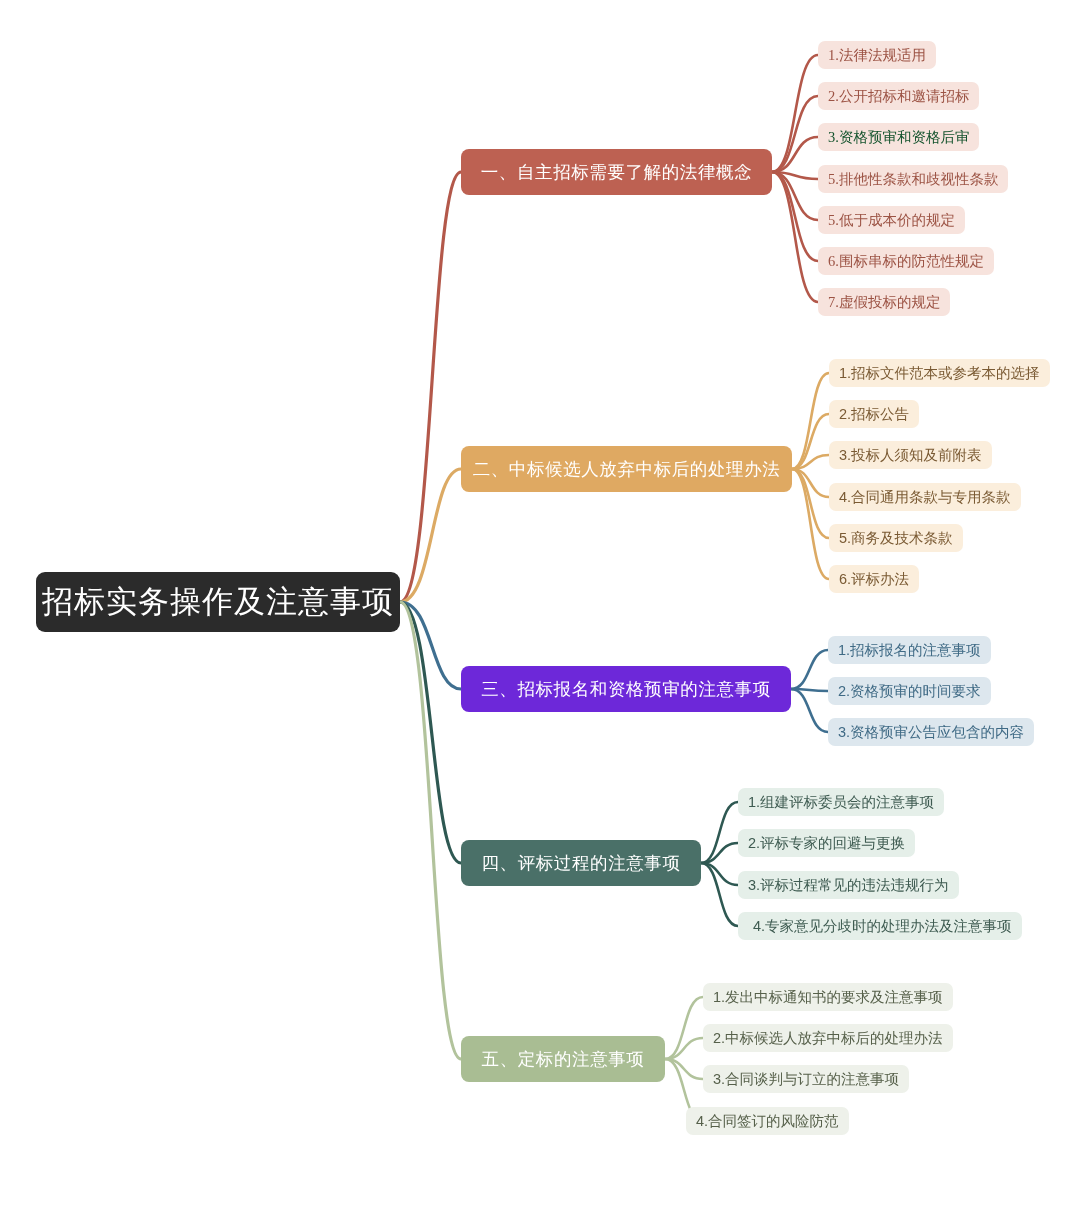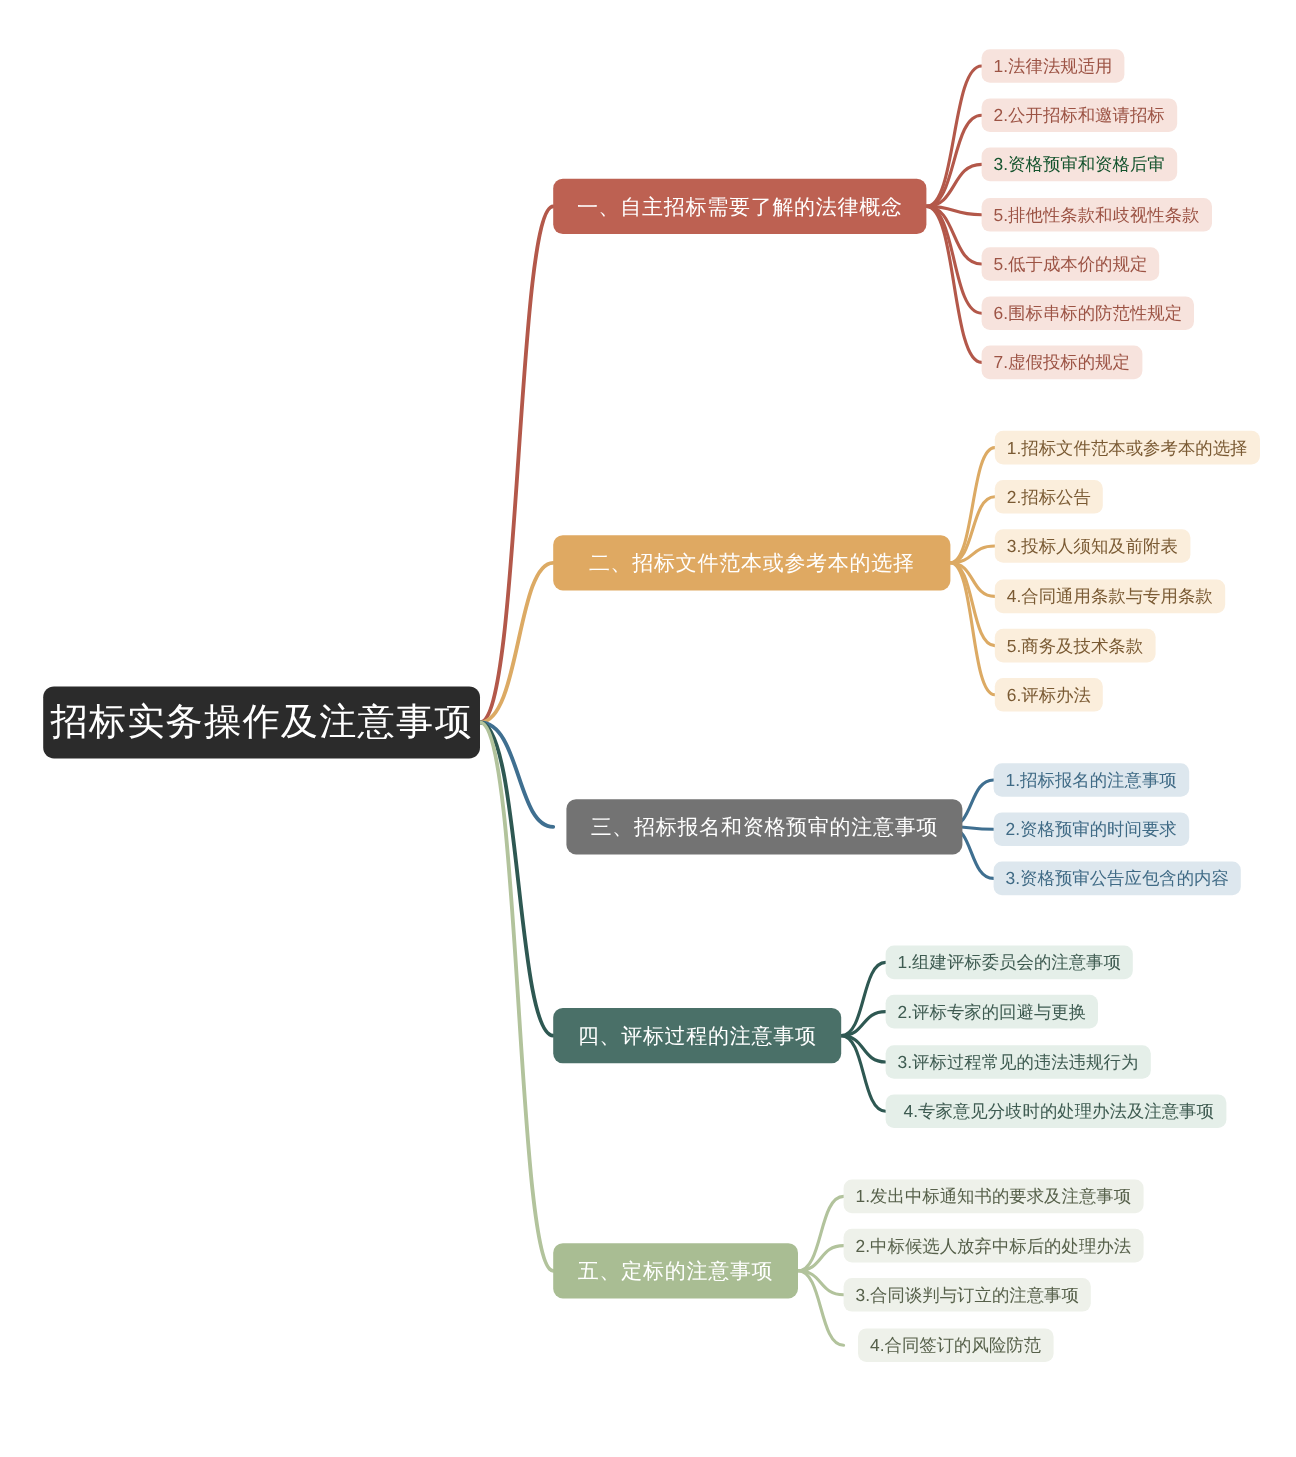--- a/index.html
+++ b/index.html
@@ -43,21 +43,21 @@
   .b5{left:461px;top:1036px;width:204px;background:#a9bd93;}
 
   
   .leaf{
     height:28px;
     border-radius:7px;
     font-size:14.5px;
     display:flex;align-items:center;
     padding:0 10px;
   }
-  .l1{background:#f7e3dd;color:#9c5344;}
+  .l1{background:#f7e3dd;color:#9c5344;font-family:Liberation Serif, serif;}
   .l2{background:#fbeedc;color:#7a5a33;}
   .l3{background:#dde7ee;color:#3d6versus;}
   .l3{background:#dde7ee;color:#3f6а85;}
   .l3{background:#dde7ee;color:#3f6a85;}
   .l4{background:#e5efe9;color:#3e5b51;}
   .l5{background:#eef1ea;color:#56604a;}
 </style>
 </head>
 <body>
 
@@ -118,42 +118,42 @@
     <span>5.低于成本价的规定</span>
     </div>
   <div class="node leaf l1" style="left: 818px; top: 247px; background: rgb(247, 227, 221); color: rgb(156, 83, 68);">
     <span>6.围标串标的防范性规定</span>
     </div>
   <div class="node leaf l1" style="left: 818px; top: 288px; background: rgb(247, 227, 221); color: rgb(156, 83, 68);">
     <span>7.虚假投标的规定</span>
     </div>
 
   <div class="node branch b2" style="background: rgb(223, 169, 98);">
-    <span>二、招标文件范本或参考本的选择</span>
+    <span>二、中标候选人放弃中标后的处理办法</span>
   </div>
   <div class="node leaf l2" style="left: 829px; top: 359px; background: rgb(251, 238, 220); color: rgb(122, 90, 51);">
     <span>1.招标文件范本或参考本的选择</span>
     </div>
   <div class="node leaf l2" style="left: 829px; top: 400px; background: rgb(251, 238, 220); color: rgb(122, 90, 51);">
     <span>2.招标公告</span>
     </div>
   <div class="node leaf l2" style="left: 829px; top: 441px; background: rgb(251, 238, 220); color: rgb(122, 90, 51);">
     <span>3.投标人须知及前附表</span>
     </div>
   <div class="node leaf l2" style="left: 829px; top: 483px; background: rgb(251, 238, 220); color: rgb(122, 90, 51);">
     <span>4.合同通用条款与专用条款</span>
     </div>
   <div class="node leaf l2" style="left: 829px; top: 524px; background: rgb(251, 238, 220); color: rgb(122, 90, 51);">
     <span>5.商务及技术条款</span>
     </div>
   <div class="node leaf l2" style="left: 829px; top: 565px; background: rgb(251, 238, 220); color: rgb(122, 90, 51);">
     <span>6.评标办法</span>
     </div>
 
-  <div class="node branch b3" style="background: #737373; margin-left: 11px;">
+  <div class="node branch b3" style="background: #6d28d9;">
     <span>三、招标报名和资格预审的注意事项</span>
   </div>
   <div class="node leaf l3" style="left: 828px; top: 636px; background: rgb(221, 231, 238); color: rgb(63, 106, 133);">
     <span>1.招标报名的注意事项</span>
     </div>
   <div class="node leaf l3" style="left: 828px; top: 677px; background: rgb(221, 231, 238); color: rgb(63, 106, 133);">
     <span>2.资格预审的时间要求</span>
     </div>
   <div class="node leaf l3" style="left: 828px; top: 718px; background: rgb(221, 231, 238); color: rgb(63, 106, 133);">
     <span>3.资格预审公告应包含的内容</span>
@@ -180,17 +180,17 @@
   </div>
   <div class="node leaf l5" style="left: 703px; top: 983px; background: rgb(238, 241, 234); color: rgb(86, 96, 74);">
     <span>1.发出中标通知书的要求及注意事项</span>
     </div>
   <div class="node leaf l5" style="left: 703px; top: 1024px; background: rgb(238, 241, 234); color: rgb(86, 96, 74);">
     <span>2.中标候选人放弃中标后的处理办法</span>
     </div>
   <div class="node leaf l5" style="left: 703px; top: 1065px; background: rgb(238, 241, 234); color: rgb(86, 96, 74);">
     <span>3.合同谈判与订立的注意事项</span>
     </div>
-  <div class="node leaf l5" style="left: 715px; top: 1107px; background: rgb(238, 241, 234); color: rgb(86, 96, 74);">
+  <div class="node leaf l5" style="left: 686px; top: 1107px; background: rgb(238, 241, 234); color: rgb(86, 96, 74);">
     <span>4.合同签订的风险防范</span>
     </div>
 
 </div>
 
 </body></html>

